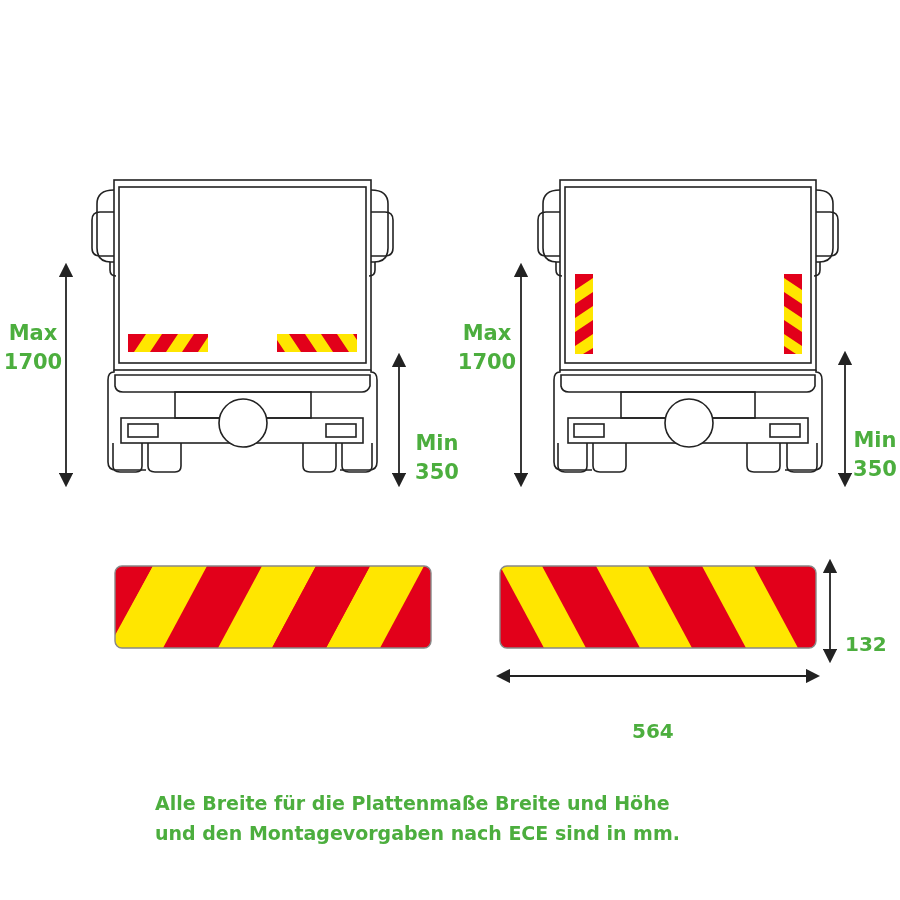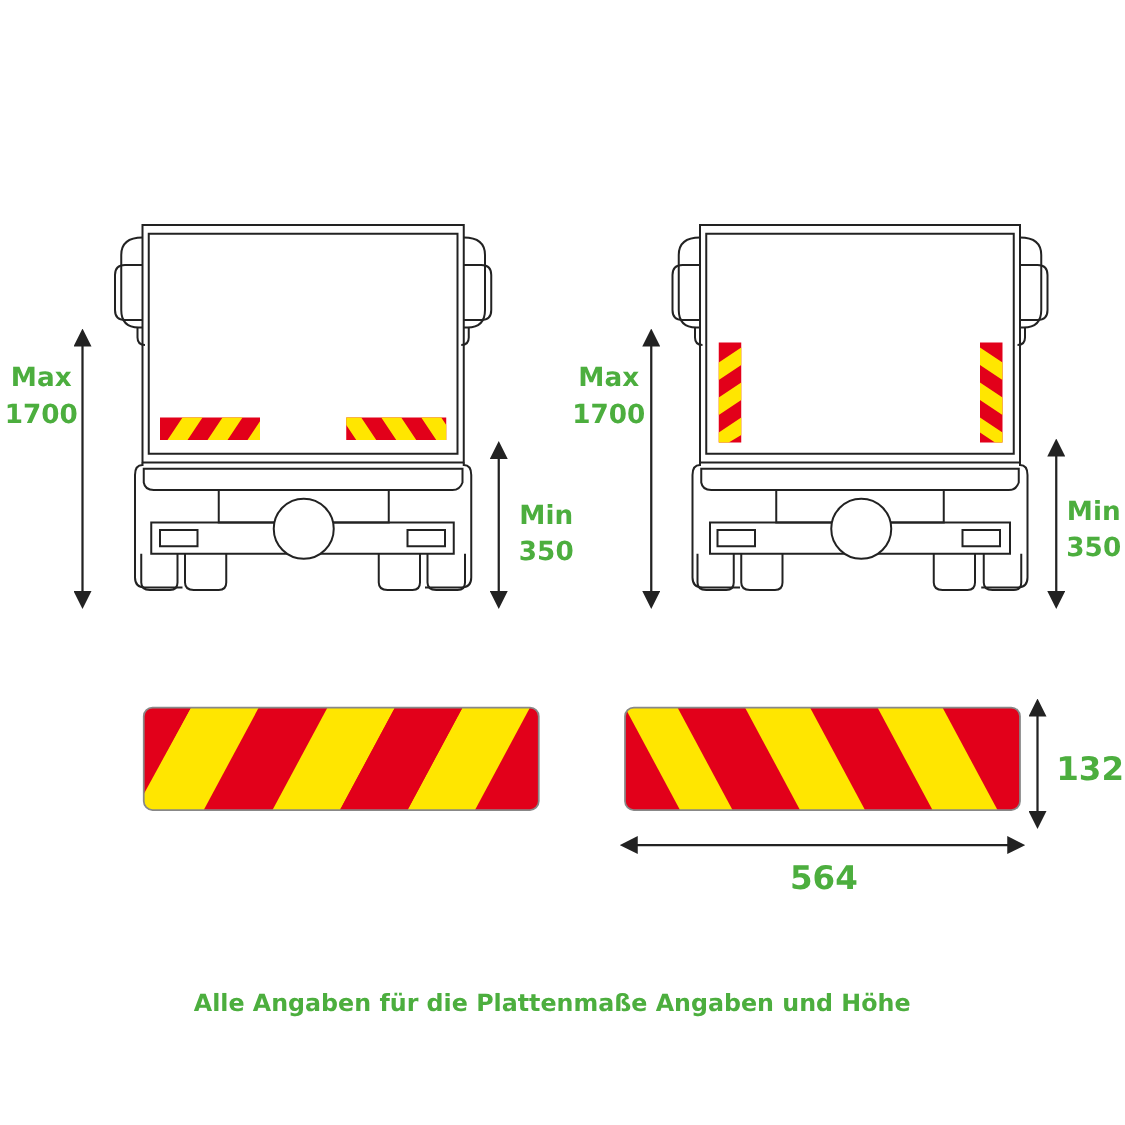--- a/index.html
+++ b/index.html
@@ -1,20 +1,20 @@
 <!DOCTYPE html>
 <html><head>
 <meta charset="utf-8">
 <style>
   html, body { margin:0; padding:0; background:#ffffff; }
   body { width:900px; height:900px; position:relative; overflow:hidden; font-family:"DejaVu Sans", sans-serif; }
   .abs { position:absolute; }
-  .green { color:#4cae3e; font-weight:bold; }
+  .green { color:#4cae3e; font-weight:bold;margin-top:31px; }
   .lbl { font-size:21px; line-height:29px; text-align:center; }
-  .dim { font-size:26px; }
+  .dim { font-size:20px; }
   .caption { font-size:19px; line-height:30px; color:#4cae3e; font-weight:bold; }
   svg { position:absolute; left:0; top:0; }
 </style>
 </head>
 <body>
 
 <svg width="900" height="900" viewBox="0 0 900 900">
   <defs>
     <marker id="ah" viewBox="0 0 10 10" refX="5" refY="5" markerWidth="8" markerHeight="8" orient="auto-start-reverse">
       <path d="M0,0 L10,5 L0,10 z" fill="#222"></path>
@@ -141,14 +141,15 @@
 </div>
 <div class="abs green lbl" style="left:848px; top:395px; width:54px;">
   <div>Min</div>
   <div>350</div>
 </div>
 
 <div class="abs green dim" style="left:845px; top:601px;">132</div>
 <div class="abs green dim" style="left:632px; top:688px;text-align:right;">564</div>
 
 <div class="abs caption" style="left:155px; top:788px; width:700px;">
-  <div>Alle Angaben für die Plattenmaße Angaben und Höhe</div>
+  <div>Alle Breite für die Plattenmaße Breite und Höhe</div>
+  <div>und den Montagevorgaben nach ECE sind in mm.</div>
 </div>
 
 </body></html>

